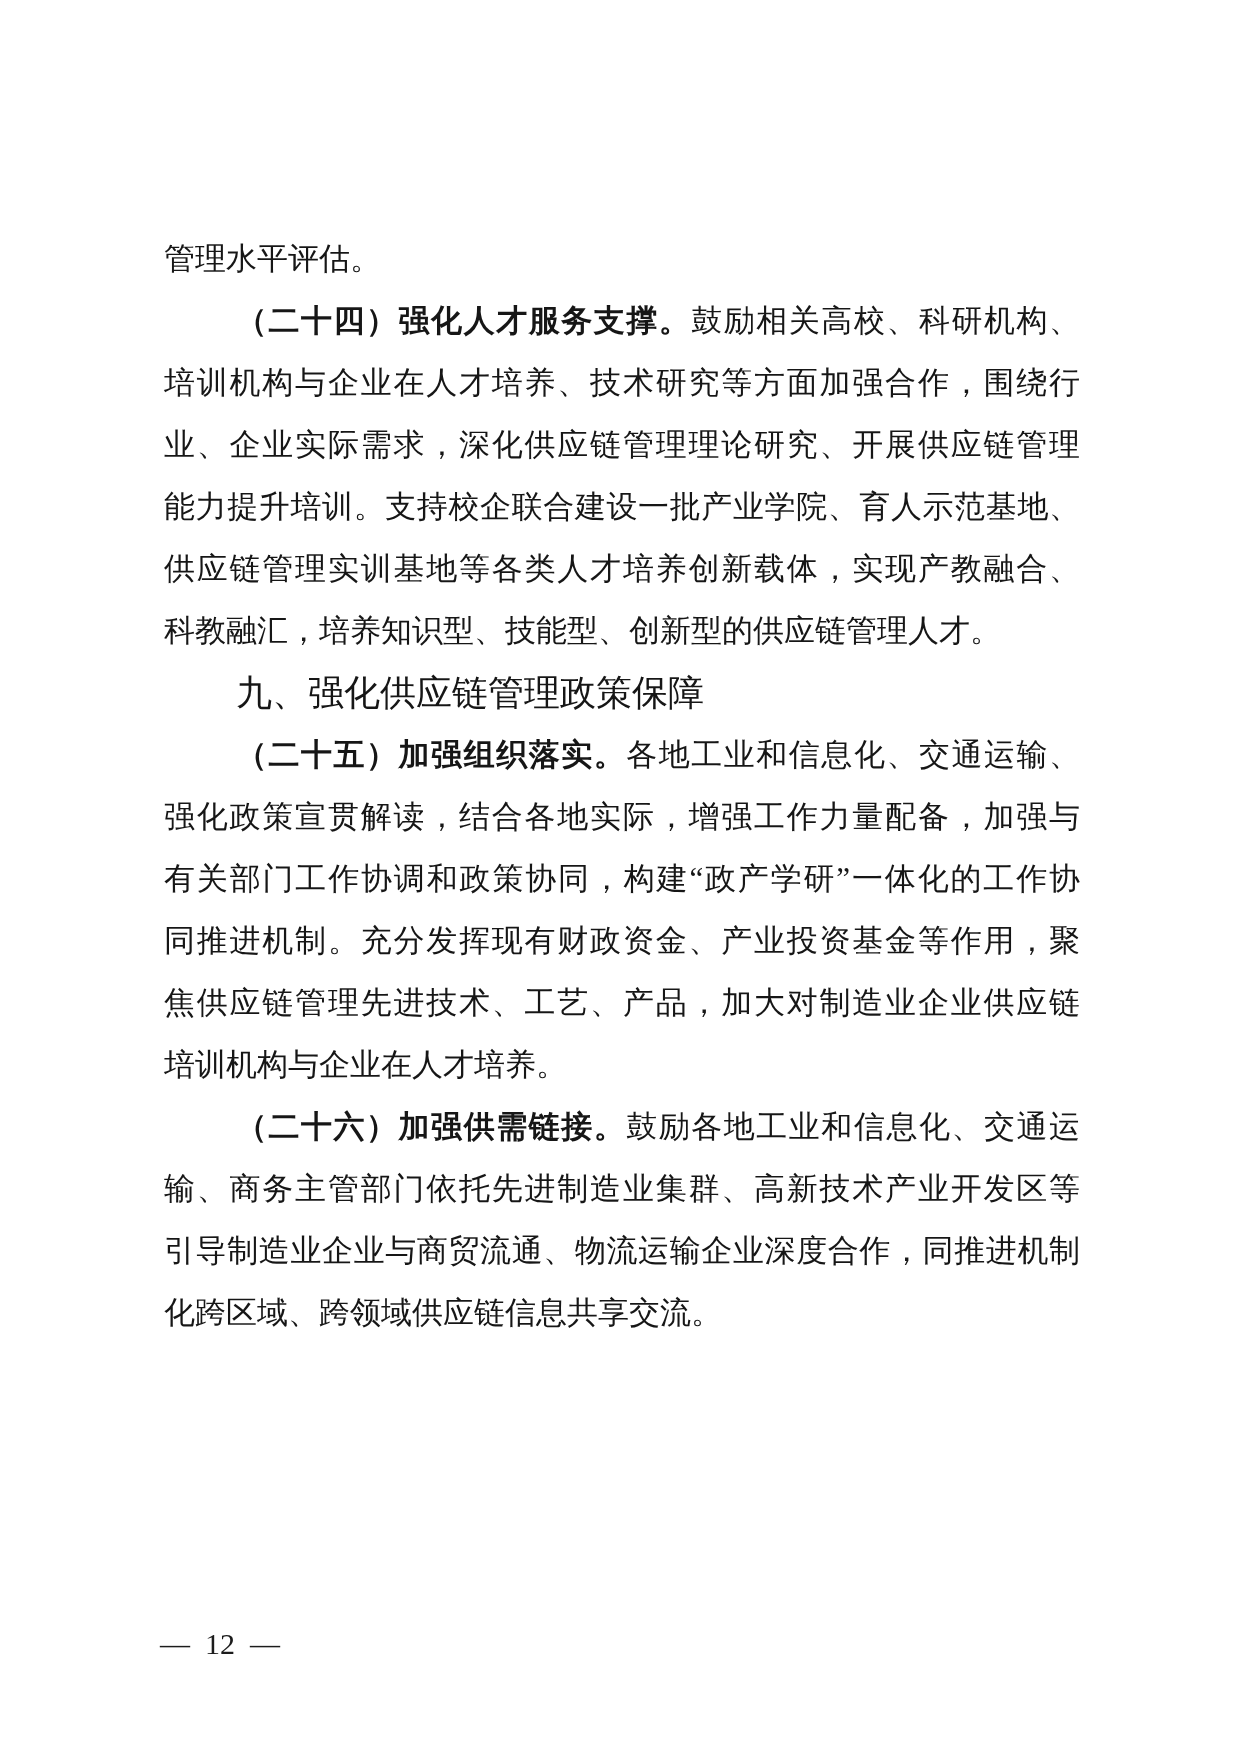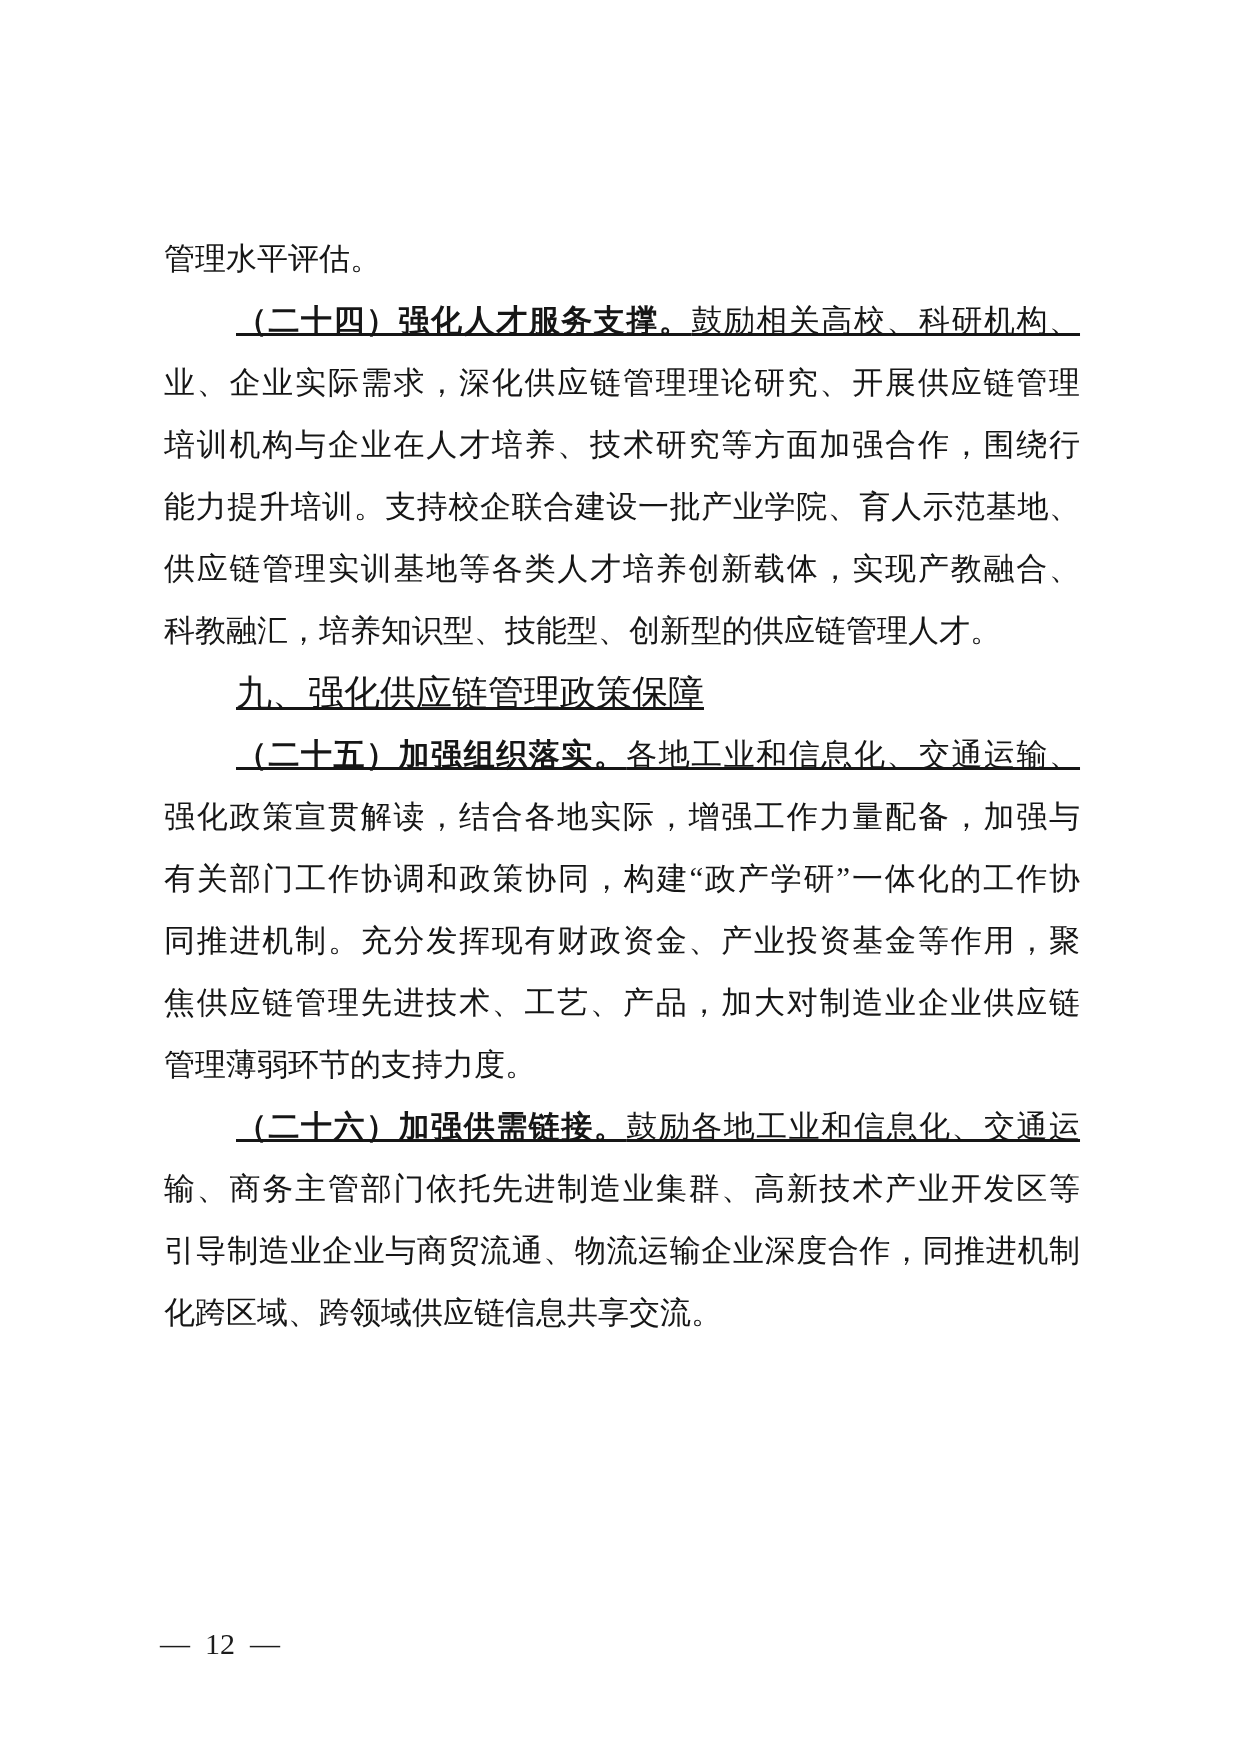--- a/index.html
+++ b/index.html
@@ -32,21 +32,21 @@
     white-space: nowrap;
     color: #161616;
   }
   
   .line.j {
     white-space: normal;
     text-align: justify;
     text-align-last: justify;
     text-justify: inter-character;
   }
-  .line.ind { text-indent: 72px; text-decoration: underline; }
+  .line.ind { text-indent: 72px; }
   .seg-body { font-weight: 400; }
   .seg-lead { font-weight: 700; }            
   .line.heading {
     font-family: "Liberation Sans", sans-serif; 
     font-weight: 700;
     font-size: 36px;
   }
   .footer {
     position: absolute;
     left: 160px;
@@ -59,32 +59,32 @@
     color: #1c1c1c;
   }
 </style>
 </head>
 <body>
 
 <div class="page">
   <div class="content">
       <div class="line"><span class="seg-body">管理水平评估。</span></div>
       <div class="line j ind"><span class="seg-lead">（二十四）强化人才服务支撑。</span><span class="seg-body">鼓励相关高校、科研机构、</span></div>
+      <div class="line j"><span class="seg-body">培训机构与企业在人才培养、技术研究等方面加强合作，围绕行</span></div>
       <div class="line j"><span class="seg-body">业、企业实际需求，深化供应链管理理论研究、开展供应链管理</span></div>
-      <div class="line j"><span class="seg-body">培训机构与企业在人才培养、技术研究等方面加强合作，围绕行</span></div>
       <div class="line j"><span class="seg-body">能力提升培训。支持校企联合建设一批产业学院、育人示范基地、</span></div>
       <div class="line j"><span class="seg-body">供应链管理实训基地等各类人才培养创新载体，实现产教融合、</span></div>
       <div class="line"><span class="seg-body">科教融汇，培养知识型、技能型、创新型的供应链管理人才。</span></div>
       <div class="line heading ind"><span class="seg-body">九、强化供应链管理政策保障</span></div>
       <div class="line j ind"><span class="seg-lead">（二十五）加强组织落实。</span><span class="seg-body">各地工业和信息化、交通运输、</span></div>
       <div class="line j"><span class="seg-body">强化政策宣贯解读，结合各地实际，增强工作力量配备，加强与</span></div>
       <div class="line j"><span class="seg-body">有关部门工作协调和政策协同，构建“政产学研”一体化的工作协</span></div>
       <div class="line j"><span class="seg-body">同推进机制。充分发挥现有财政资金、产业投资基金等作用，聚</span></div>
       <div class="line j"><span class="seg-body">焦供应链管理先进技术、工艺、产品，加大对制造业企业供应链</span></div>
-      <div class="line"><span class="seg-body">管理薄弱环节的支持力度。</span></div>
+      <div class="line"><span class="seg-body">培训机构与企业在人才培养。</span></div>
       <div class="line j ind"><span class="seg-lead">（二十六）加强供需链接。</span><span class="seg-body">鼓励各地工业和信息化、交通运</span></div>
       <div class="line j"><span class="seg-body">输、商务主管部门依托先进制造业集群、高新技术产业开发区等</span></div>
       <div class="line j"><span class="seg-body">引导制造业企业与商贸流通、物流运输企业深度合作，同推进机制</span></div>
       <div class="line"><span class="seg-body">化跨区域、跨领域供应链信息共享交流。</span></div>
     </div>
   <div class="footer">
     <span>—</span>
     <span>12</span>
     <span>—</span>
   </div>

